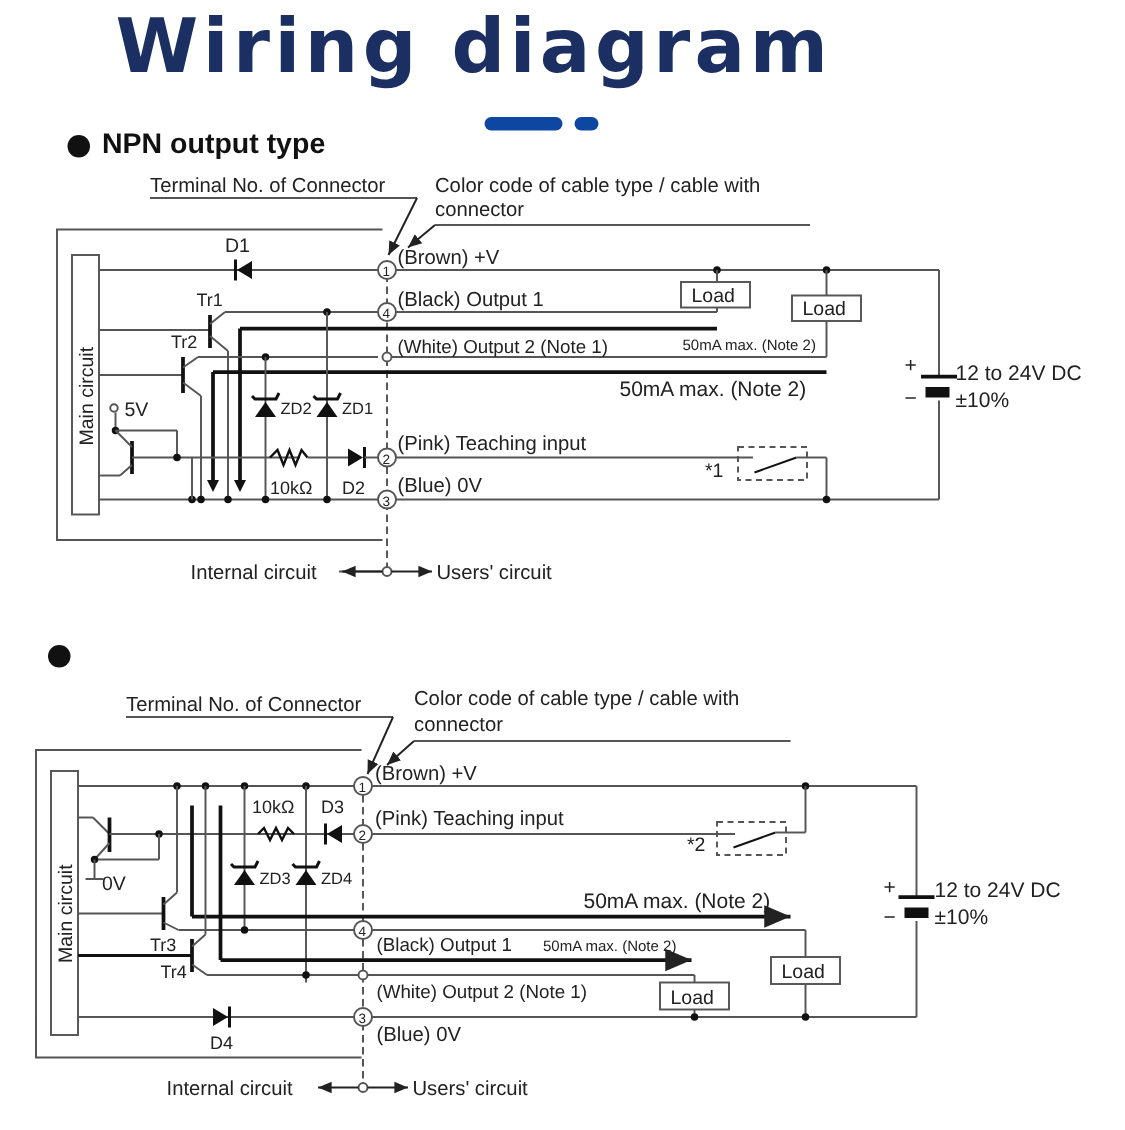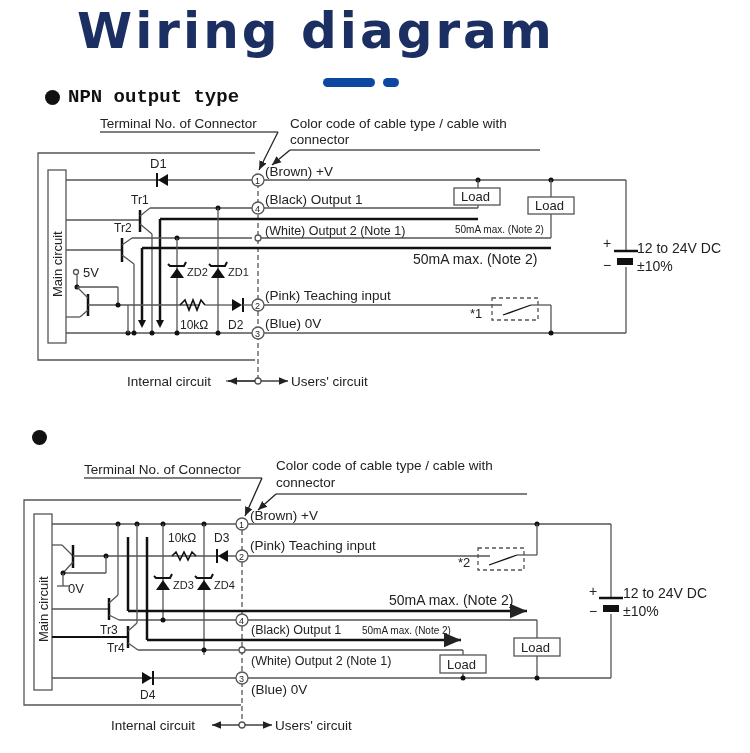--- a/index.html
+++ b/index.html
@@ -1,19 +1,19 @@
 <!DOCTYPE html>
 <html><head>
 <meta charset="utf-8">
 <style>
   html, body { margin:0; padding:0; background:#ffffff; }
   body { width:750px; height:753px; position:relative; overflow:hidden; font-family:"Liberation Sans", sans-serif; }
   .title { position:absolute; left:0; top:2px; width:632px; text-align:center; font-family:"DejaVu Sans", sans-serif; font-weight:bold; font-size:50px; letter-spacing:3px; color:#1b2f63; }
   .deco { position:absolute; top:78px; height:9px; background:#0d47a1; border-radius:5px; }
-  .section-title { position:absolute; font-weight:bold; font-size:19px; color:#111; display:flex; align-items:center; gap:8px;font-family:Liberation Mono, monospace; }
+  .section-title { position:absolute; font-weight:bold; font-size:19px; color:#111; display:flex; align-items:center; gap:8px; }
   .bullet { width:15px; height:15px; border-radius:50%; background:#111; display:inline-block; }
   svg { position:absolute; left:0; top:0; }
   svg text { font-family:"Liberation Sans", sans-serif; fill:#222; }
 </style>
 </head>
 <body>
 
 <div class="title">Wiring diagram</div>
 <div class="deco" style="left:323px;width:52px;"></div>
 <div class="deco" style="left:383px;width:16px;"></div>

